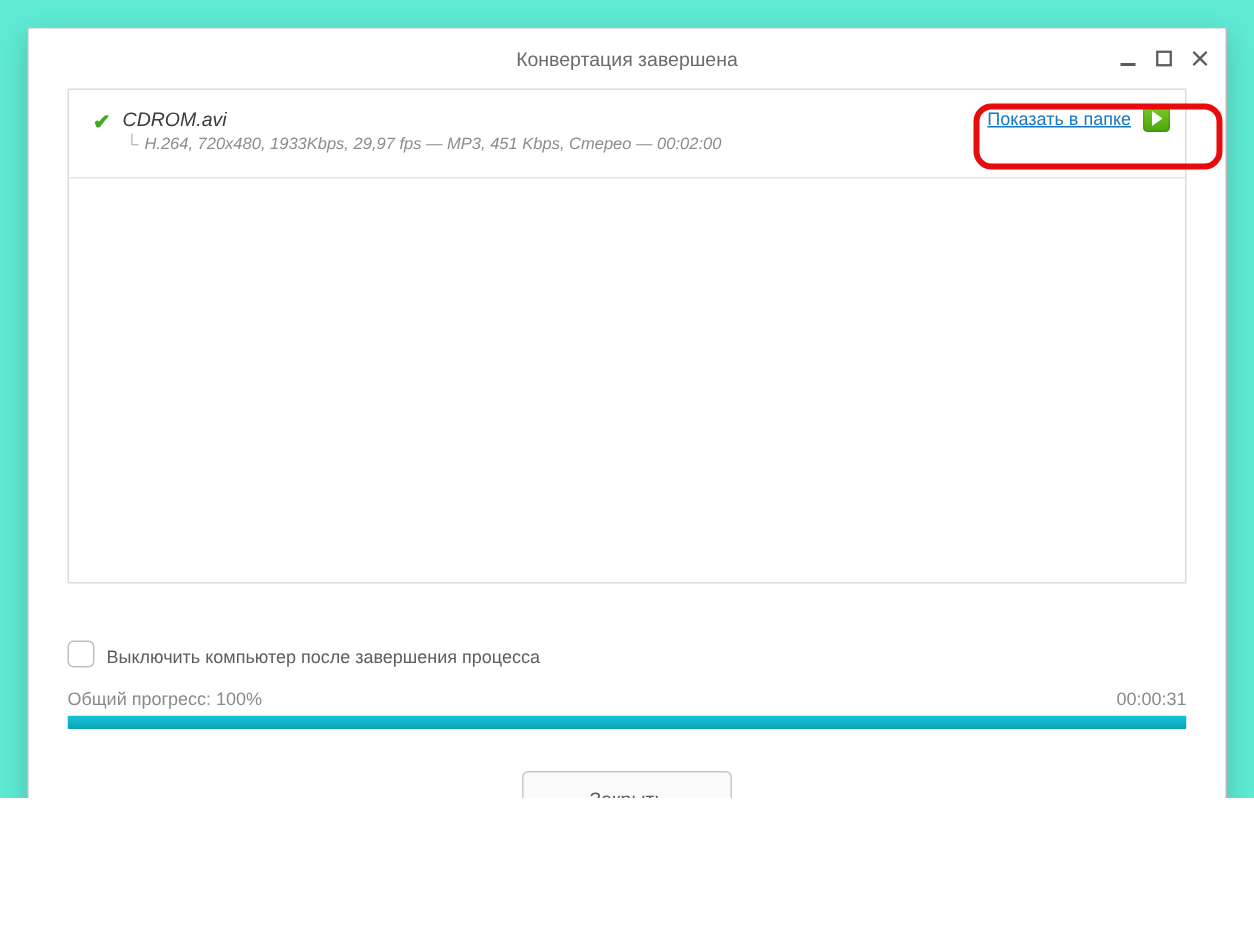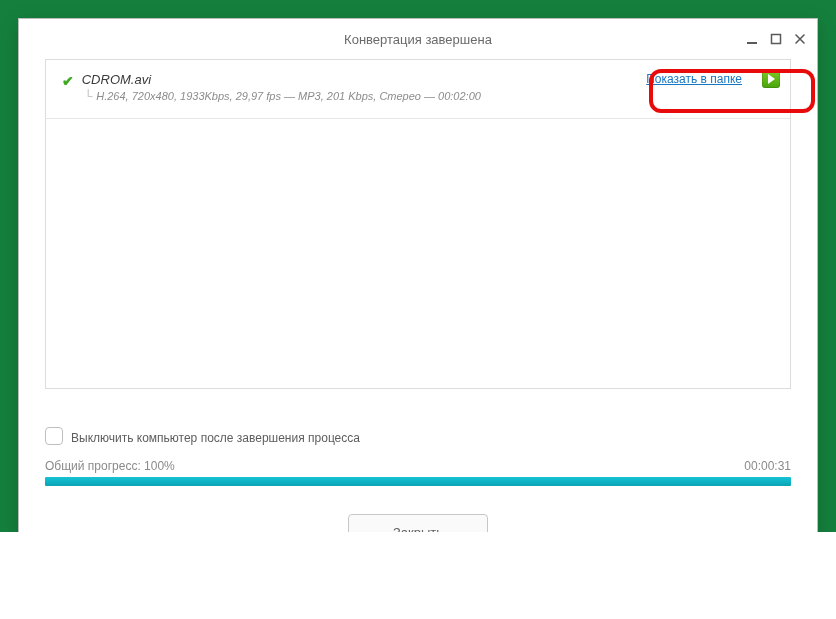--- a/index.html
+++ b/index.html
@@ -6,21 +6,21 @@
       margin: 0;
       padding: 0;
       box-sizing: border-box;
       font-family: "Segoe UI", Tahoma, Arial, sans-serif;
     }
     html, body { background: #fff; }
     .stage {
       width: 836px;
       height: 532px;
       position: relative;
-      background: #15803d;
+      background: #5eead4;
     }
     .dialog {
       position: absolute;
       left: 18px;
       top: 18px;
       width: 800px;
       height: 582px;
       background: #ffffff;
       border: 1px solid #bcbcbc;
       box-shadow: 0 5px 18px rgba(0,0,0,0.18);
@@ -98,21 +98,21 @@
     .file-sub {
       font-size: 11px;
       color: #8c8c8c;
     }
     .row-actions {
       position: absolute;
       right: 10px;
       top: 10px;
       display: flex;
       align-items: center;
-      gap: 20px;
+      gap: 8px;
     }
     .show-link {
       color: #1777c2;
       font-size: 12px;
       text-decoration: underline;
       cursor: pointer;
     }
     .play-badge {
       width: 18px;
       height: 18px;
@@ -221,21 +221,21 @@
       </div>
     </div>
 
     <div class="filelist">
       <div class="file-row">
         <span class="check-icon">✔</span>
         <div class="file-texts">
           <div class="file-name">CDROM.avi</div>
           <div class="file-sub-wrap">
             <span class="tree-elbow">└</span>
-            <span class="file-sub">H.264, 720x480, 1933Kbps, 29,97 fps — MP3, 201 Kbps, Стерео — 00:02:00</span>
+            <span class="file-sub">H.264, 720x480, 1933Kbps, 29,97 fps — MP3, 451 Kbps, Стерео — 00:02:00</span>
           </div>
         </div>
         <div class="row-actions">
           <span class="show-link">Показать в папке</span>
           <span class="play-badge">
             <svg width="8" height="10" viewBox="0 0 8 10">
                 <path d="M1 0 L8 5 L1 10 Z" fill="#ffffff"></path>
               </svg>
           </span>
         </div>

